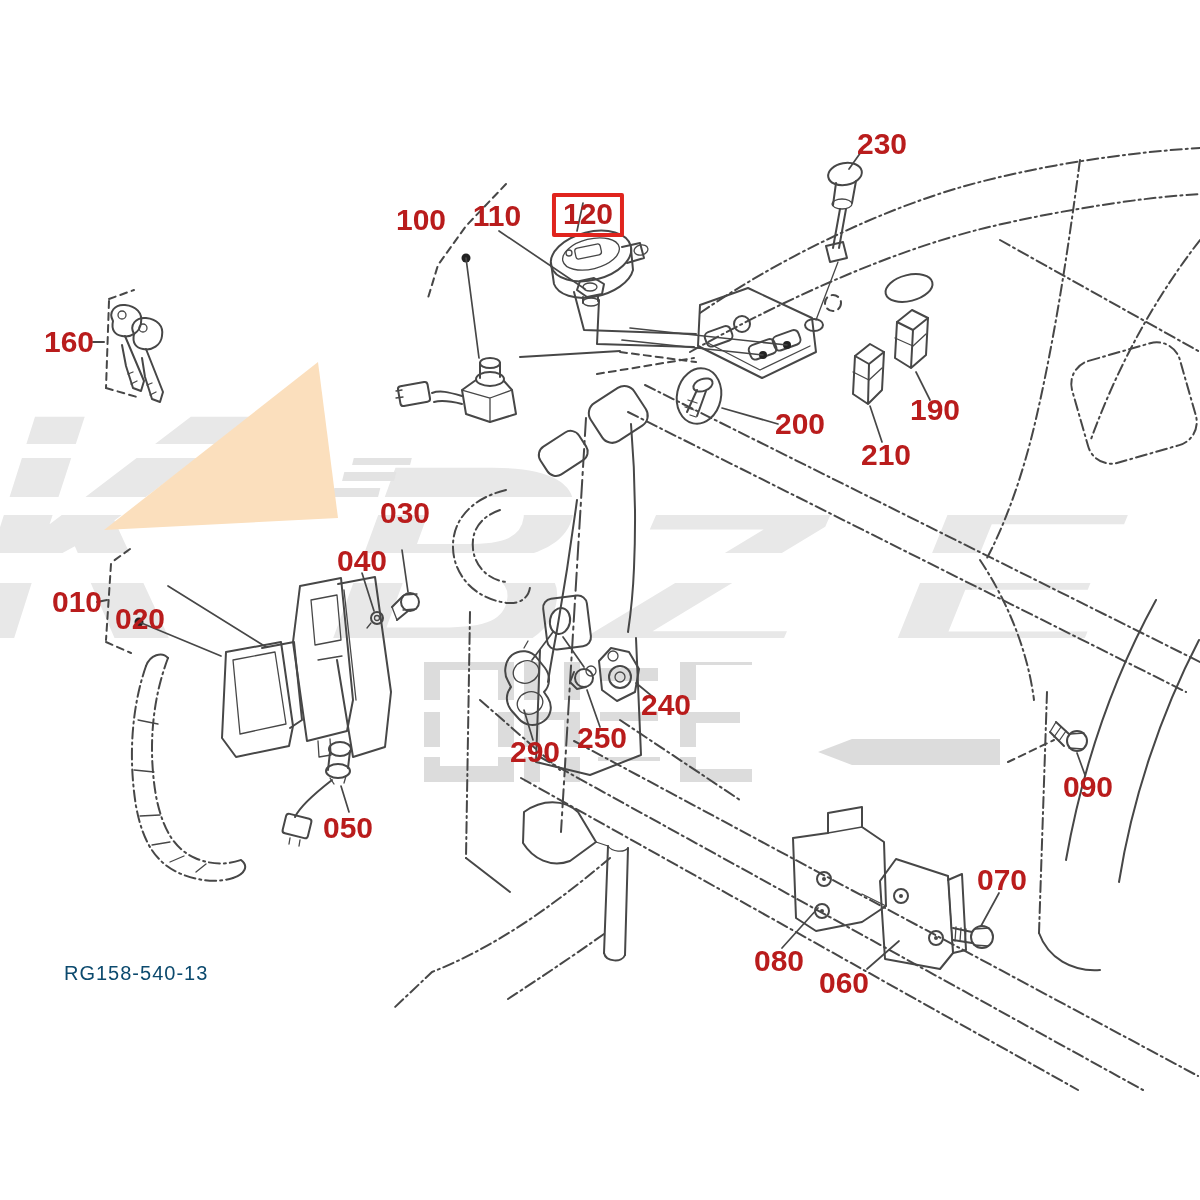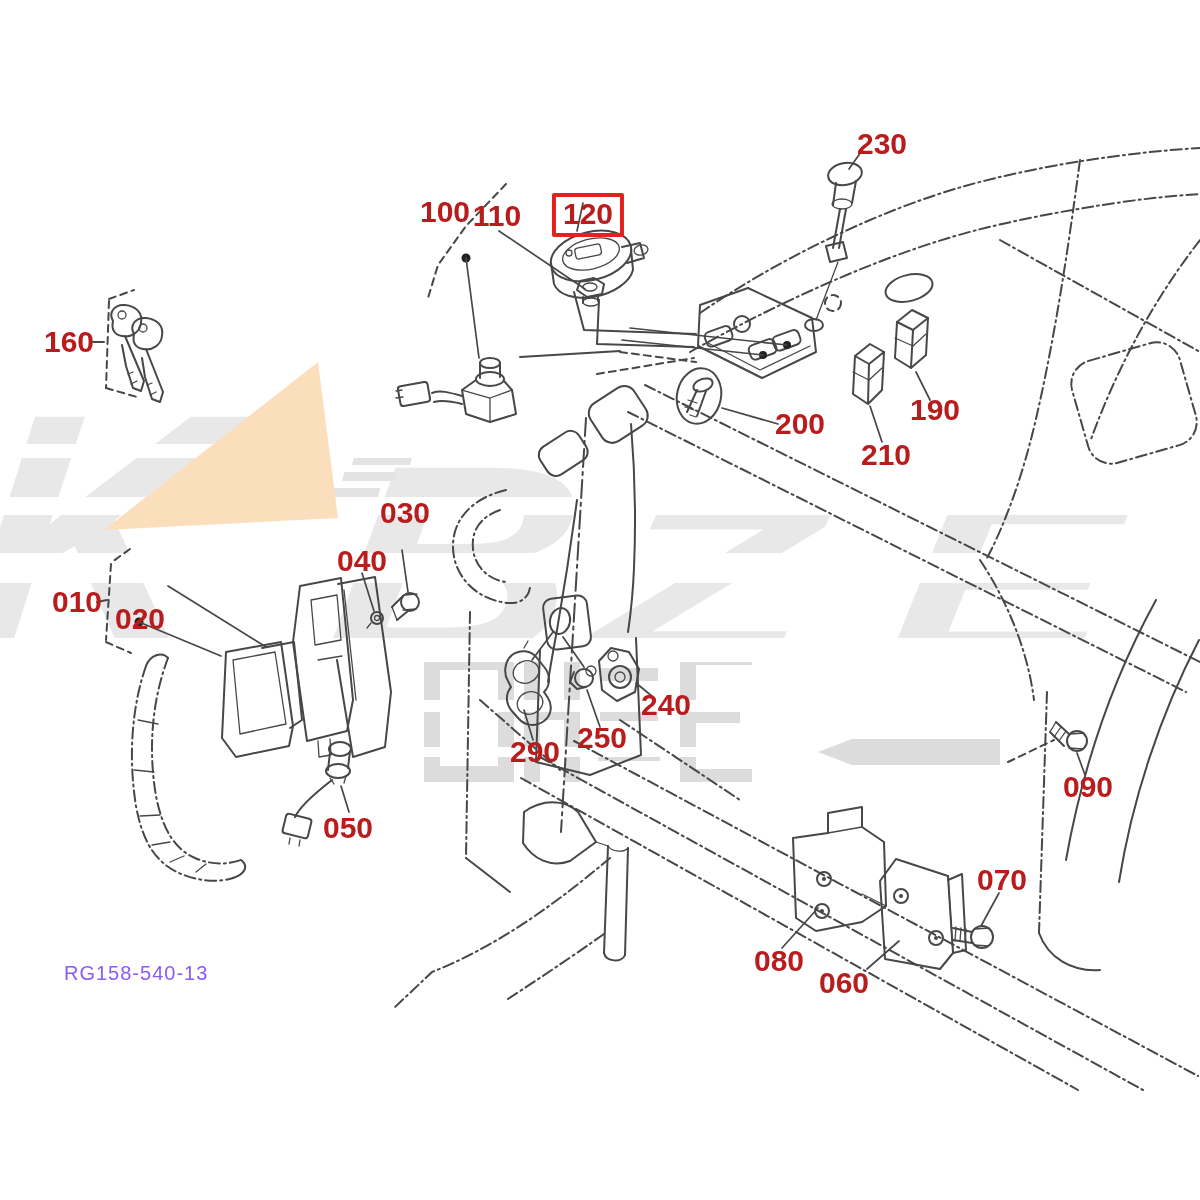--- a/index.html
+++ b/index.html
@@ -12,21 +12,21 @@
   .stripe{position:absolute;background:#ffffff;z-index:2;}
   .wm-under{position:absolute;left:0;top:0;z-index:1;}
   .wm-over{position:absolute;left:0;top:0;z-index:3;}
   #diagram{position:absolute;left:0;top:0;z-index:4;}
   #label-layer{position:absolute;left:0;top:0;width:1200px;height:1200px;z-index:5;pointer-events:none;}
   .part-label{position:absolute;transform:translate(-50%,-50%);
               font:bold 30px "Liberation Sans",sans-serif;color:#b91c1c;
               white-space:nowrap;pointer-events:auto;cursor:pointer;}
   .part-label.highlighted{border:4px solid #e0241d;padding:0 7px 2px 7px;border-radius:2px;margin-top:34px;}
   #ref-code{position:absolute;left:64px;top:962px;font:20px "Liberation Sans",sans-serif;
-            color:#8b5cf6;letter-spacing:1px;z-index:5;}
+            color:#0c4a6e;letter-spacing:1px;z-index:5;}
   
   .s{stroke:#474747;fill:none;stroke-width:2;stroke-linecap:round;stroke-linejoin:round;}
   .thin{stroke-width:1.3;}
   .l{stroke-width:1.7;}
   .dd{stroke-dasharray:11 4 2 4;}
   .d{stroke-dasharray:7 5;}
 </style>
 </head>
 <body>
 
@@ -348,21 +348,21 @@
   <div id="label-layer">
       <div class="part-label" style="left: 77px; top: 602px;">010</div>
       <div class="part-label" style="left: 140px; top: 581px; margin-top: 38px;">020</div>
       <div class="part-label" style="left: 405px; top: 513px;">030</div>
       <div class="part-label" style="left: 362px; top: 561px;">040</div>
       <div class="part-label" style="left: 348px; top: 828px;">050</div>
       <div class="part-label" style="left: 844px; top: 983px;">060</div>
       <div class="part-label" style="left: 1002px; top: 880px;">070</div>
       <div class="part-label" style="left: 779px; top: 961px;">080</div>
       <div class="part-label" style="left: 1088px; top: 787px;">090</div>
-      <div class="part-label" style="left: 421px; top: 212px; margin-left: 24px;">100</div>
+      <div class="part-label" style="left: 421px; top: 220px;">100</div>
       <div class="part-label" style="left: 497px; top: 216px;">110</div>
       <div class="part-label highlighted" style="left: 588px; top: 181px; border-color: rgb(224, 36, 29);">120</div>
       <div class="part-label" style="left: 69px; top: 342px;">160</div>
       <div class="part-label" style="left: 800px; top: 424px;">200</div>
       <div class="part-label" style="left: 886px; top: 455px;">210</div>
       <div class="part-label" style="left: 935px; top: 410px;">190</div>
       <div class="part-label" style="left: 882px; top: 144px;">230</div>
       <div class="part-label" style="left: 666px; top: 705px;">240</div>
       <div class="part-label" style="left: 602px; top: 738px;">250</div>
       <div class="part-label" style="left: 535px; top: 752px;">290</div>

